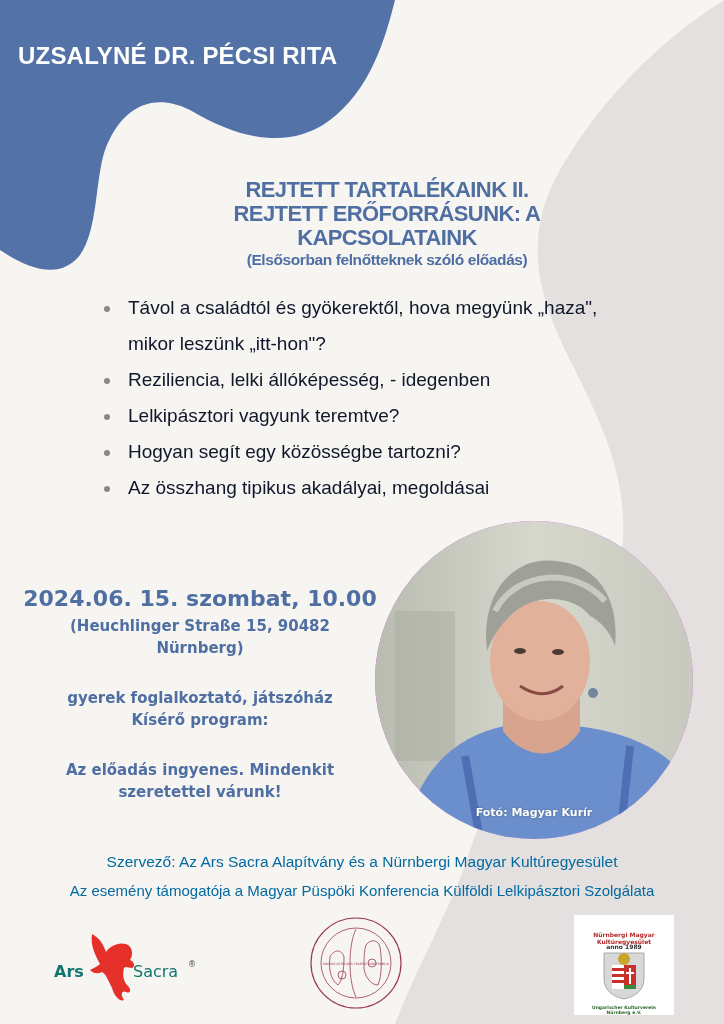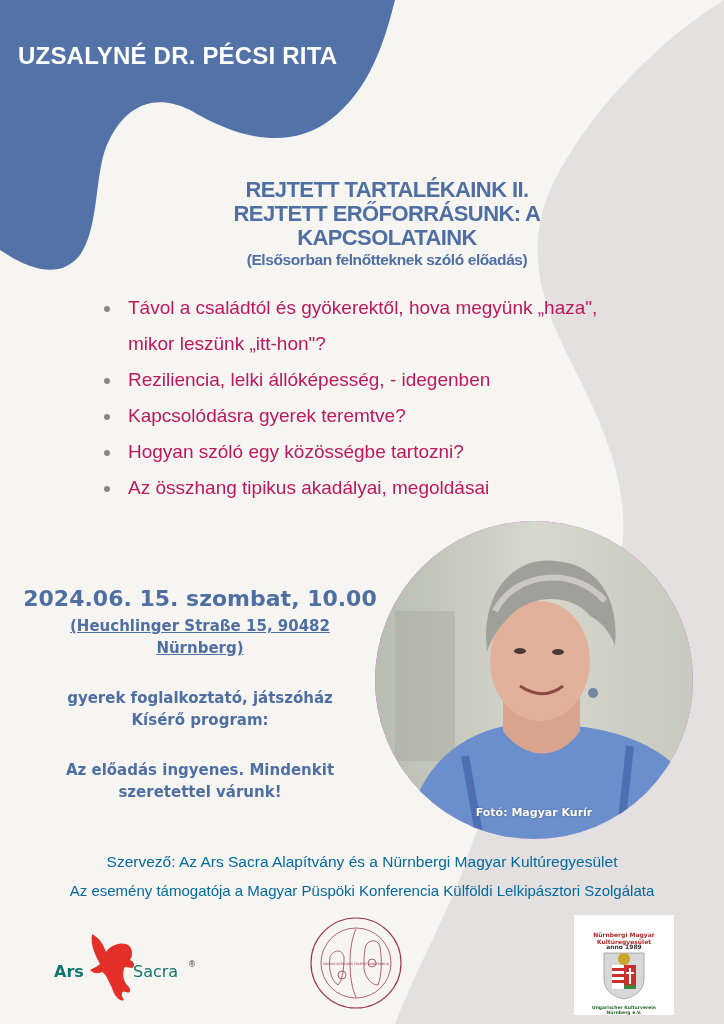--- a/index.html
+++ b/index.html
@@ -22,39 +22,39 @@
       position: absolute; left: 150px; top: 178px; width: 474px;
       text-align: center; color: #4f6fa3; z-index: 2;
       font-family: "Liberation Sans", sans-serif; font-weight: bold;
     }
     .title-line1 { font-size: 22px; line-height: 24px; letter-spacing: -0.6px; }
     .title-line2 { font-size: 22px; line-height: 24px; letter-spacing: -0.6px; }
     .subtitle { font-size: 15.5px; line-height: 20px; letter-spacing: -0.4px; }
 
     .bullets {
       position: absolute; left: 104px; top: 290px; width: 580px; z-index: 2;
-      list-style: none; color: #be185d;
+      list-style: none; color: #0f172a;
       font-family: "Liberation Sans", sans-serif; font-size: 19px;
     }
     .bullets li { position: relative; padding-left 0; line-height: 36px; }
     .bullets .bullet-dot {
       position: absolute; left: 0; top: 16px; width: 6px; height: 6px;
       border-radius: 50%; background: #8a8782;
     }
     .bullets .bullet-text { display: block; padding-left: 24px; }
     .bullets .cont { display: block; padding-left: 24px; }
 
     .event-info {
       position: absolute; left: 20px; top: 545px; width: 360px;
       text-align: center; color: #4f6fa3; z-index: 2;
       font-family: "DejaVu Sans", sans-serif; font-weight: bold;
     }
     .event-date { font-size: 22px; line-height: 28px; margin-top: 40px; }
     .event-venue { font-size: 19px; line-height: 28px; }
-    .event-address { font-size: 15px; line-height: 22px; margin-top: 2px; text-decoration: underline; }
+    .event-address { font-size: 15px; line-height: 22px; margin-top: 2px; }
     .side-program { margin-top: 28px; font-size: 15px; line-height: 22px; }
     .free-note { margin-top: 28px; font-size: 15px; line-height: 22px; }
 
     .photo {
       position: absolute; left: 375px; top: 521px; width: 318px; height: 318px;
       border-radius: 50%; overflow: hidden; z-index: 2;
       background: #d946ef;
     }
     .photo svg { width: 100%; height: 100%; display: block; }
     .photo-credit {
@@ -114,25 +114,25 @@
     <span class="bullet-dot"></span>
     <span class="bullet-text">Távol a családtól és gyökerektől, hova megyünk „haza",</span>
     <span class="cont">mikor leszünk „itt-hon"?</span>
   </li>
   <li>
     <span class="bullet-dot"></span>
     <span class="bullet-text">Reziliencia, lelki állóképesség, - idegenben</span>
   </li>
   <li>
     <span class="bullet-dot"></span>
-    <span class="bullet-text">Kapcsolódásra gyerek teremtve?</span>
-  </li>
-  <li>
-    <span class="bullet-dot"></span>
-    <span class="bullet-text">Hogyan szóló egy közösségbe tartozni?</span>
+    <span class="bullet-text">Lelkipásztori vagyunk teremtve?</span>
+  </li>
+  <li>
+    <span class="bullet-dot"></span>
+    <span class="bullet-text">Hogyan segít egy közösségbe tartozni?</span>
   </li>
   <li>
     <span class="bullet-dot"></span>
     <span class="bullet-text">Az összhang tipikus akadályai, megoldásai</span>
   </li>
 </ul>
 
 <div class="event-info">
   <div class="event-date">2024.06. 15. szombat, 10.00</div>
   <div class="event-address">

